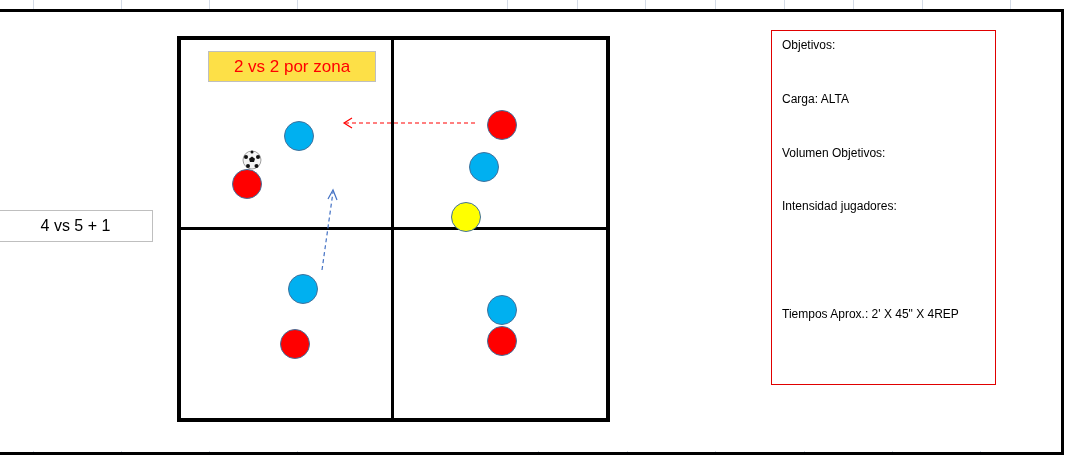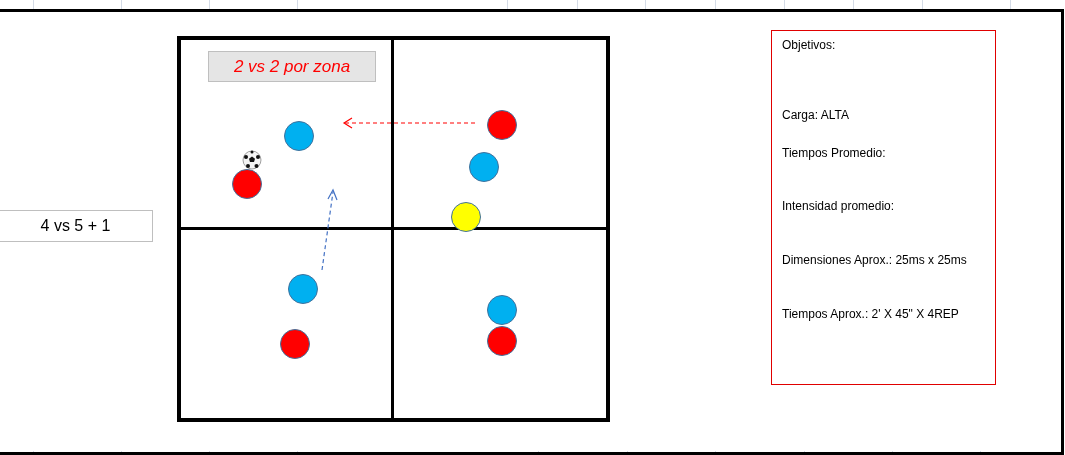--- a/index.html
+++ b/index.html
@@ -3,21 +3,21 @@
   <meta charset="utf-8">
   <style>
     html, body { margin: 0; padding: 0; }
     body { width: 1065px; height: 455px; background: #ffffff; position: relative; overflow: hidden; font-family: "Liberation Sans", sans-serif; }
     .grid-line { position: absolute; top: 0; width: 1px; height: 9px; background: #d4dbe6; }
     .grid-line-bottom { position: absolute; top: 451px; width: 1px; height: 4px; background: #d4dbe6; }
     .frame { position: absolute; left: 0; top: 9px; width: 1061px; height: 440px; border-top: 3px solid #000; border-right: 3px solid #000; border-bottom: 3px solid #000; box-sizing: content-box; }
     .field { position: absolute; left: 177px; top: 36px; width: 433px; height: 386px; box-sizing: border-box; border: 4px solid #000; }
     .field-v { position: absolute; left: 391px; top: 36px; width: 3px; height: 386px; background: #000; }
     .field-h { position: absolute; left: 177px; top: 227px; width: 433px; height: 3px; background: #000; }
-    .title-box { position: absolute; left: 208px; top: 51px; width: 168px; height: 31px; box-sizing: border-box; border: 1px solid #bfbfbf; background: #e5e5e5; color: #ff0000; font-style: italic; font-size: 17px; display: flex; align-items: center; justify-content: center; }
+    .title-box { position: absolute; left: 208px; top: 51px; width: 168px; height: 31px; box-sizing: border-box; border: 1px solid #bfbfbf; background: #fde047; color: #ff0000; font-size: 17px; display: flex; align-items: center; justify-content: center; }
     .side-box { position: absolute; left: -2px; top: 210px; width: 155px; height: 32px; box-sizing: border-box; border: 1px solid #bfbfbf; background: #fff; color: #000; font-size: 16px; display: flex; align-items: center; justify-content: center; }
     .player { position: absolute; width: 30px; height: 30px; border-radius: 50%; box-sizing: border-box; border: 1px solid #41719c; }
     .info-box { position: absolute; left: 771px; top: 30px; width: 225px; height: 355px; box-sizing: border-box; border: 1px solid #e00000; background: #fff; }
     .info-line { position: absolute; left: 10px; font-size: 12px; color: #000; white-space: nowrap; }
     svg.overlay { position: absolute; left: 0; top: 0; width: 1065px; height: 455px; pointer-events: none; }
   </style>
 </head>
 <body>
 
 <div>
@@ -87,18 +87,17 @@
   <polygon points="10,6.5 13,8.7 12,12 8,12 7,8.7" fill="#111"></polygon>
   <circle cx="4" cy="7" r="2" fill="#111"></circle>
   <circle cx="16" cy="7" r="2" fill="#111"></circle>
   <circle cx="6" cy="16" r="2" fill="#111"></circle>
   <circle cx="14.5" cy="16" r="2" fill="#111"></circle>
   <circle cx="10" cy="2" r="1.5" fill="#111"></circle>
 </svg>
 
 <div class="info-box">
   <div class="info-line" style="top:7px">Objetivos:</div>
-  <div class="info-line" style="top:77px">Carga:  ALTA</div>
-  <div class="info-line" style="top:115px">Tiempos Promedio:</div>
-  <div class="info-line" style="top:168px">Intensidad promedio:</div>
-  <div class="info-line" style="top:222px">Dimensiones Aprox.: 25ms x 25ms</div>
+  <div class="info-line" style="top:61px">Carga:  ALTA</div>
+  <div class="info-line" style="top:115px">Volumen Objetivos:</div>
+  <div class="info-line" style="top:168px">Intensidad jugadores:</div>
   <div class="info-line" style="top:276px">Tiempos Aprox.: 2' X 45"  X 4REP</div>
 </div>
 
 </body></html>

